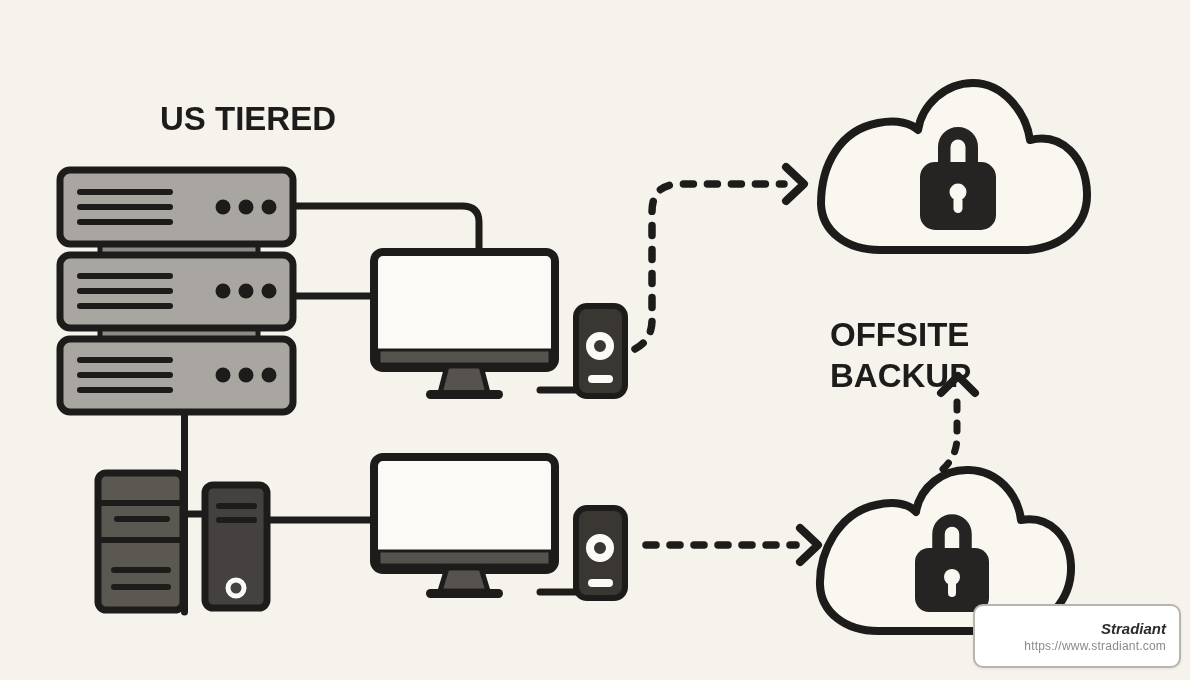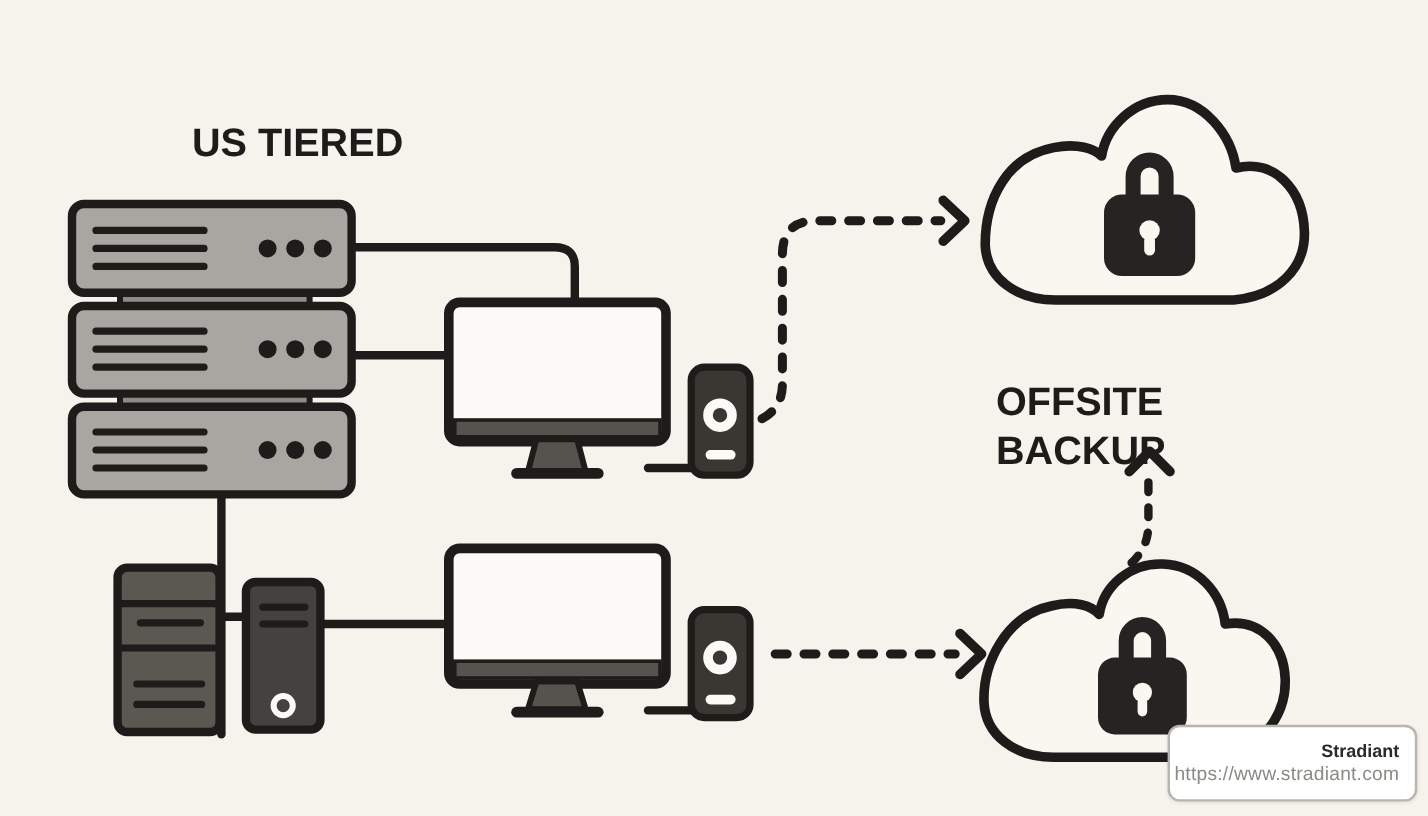--- a/index.html
+++ b/index.html
@@ -36,22 +36,22 @@
   .label{position:absolute;font-weight:800;color:var(--ink);line-height:1.15;}
   .title{left:0;top:2px;width:100%;text-align:center;font-size:45px;letter-spacing:0.5px;}
   .us-office{left:160px;top:100px;font-size:33px;}
   .offsite{left:830px;top:274px;width:250px;text-align:left;font-size:33px;line-height:1.25;margin-top:40px;}
   .local-storage{left:186px;top:636px;font-size:33px;}
 
   .brand-card{position:absolute;left:973px;top:604px;width:178px;height:42px;
     background:var(--card-background);border:2px solid var(--card-border);border-radius:10px;
     padding:9px 13px;display:flex;flex-direction:column;justify-content:center;align-items:flex-end;
     box-shadow:0 1px 3px rgba(0,0,0,0.08);}
-  .brand-name{font-size:15px;font-weight:700;color:#2b2b2b;}
-  .brand-url{font-size:16px;color:var(--url-gray);letter-spacing:0.2px;margin-top:2px;}
+  .brand-name{font-size:15px;font-weight:700;color:#2b2b2b;font-style:italic;}
+  .brand-url{font-size:12px;color:var(--url-gray);letter-spacing:0.2px;margin-top:2px;}
 </style>
 </head>
 <body>
 
 <div id="canvas">
 
   <svg id="art" width="1190" height="680" viewBox="0 0 1190 680">
 
     <g>
       <path class="wire" d="M 291,206 H 462 Q 479,206 479,222 V 250"></path>

